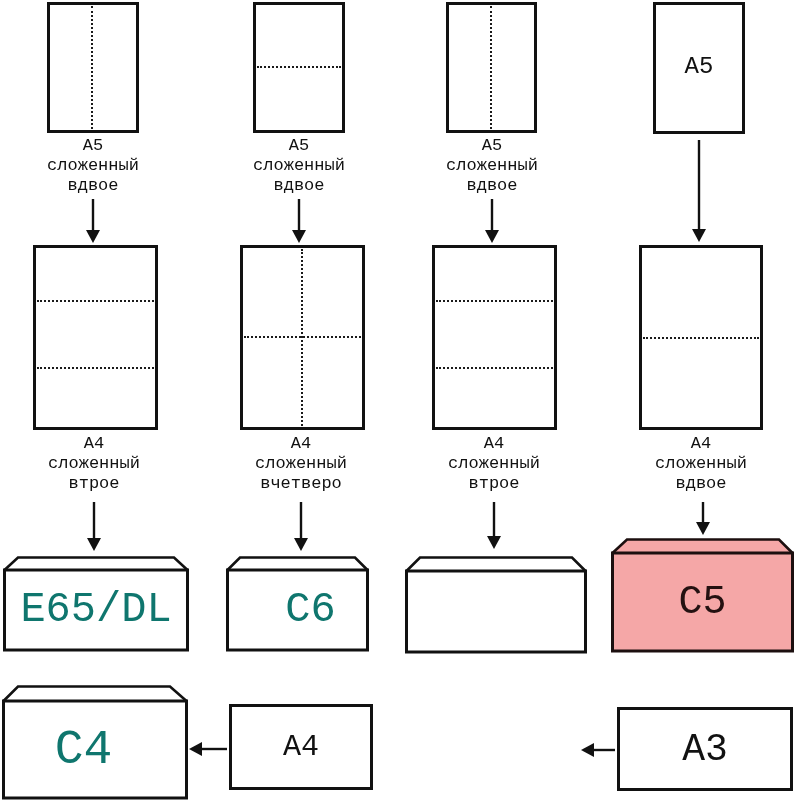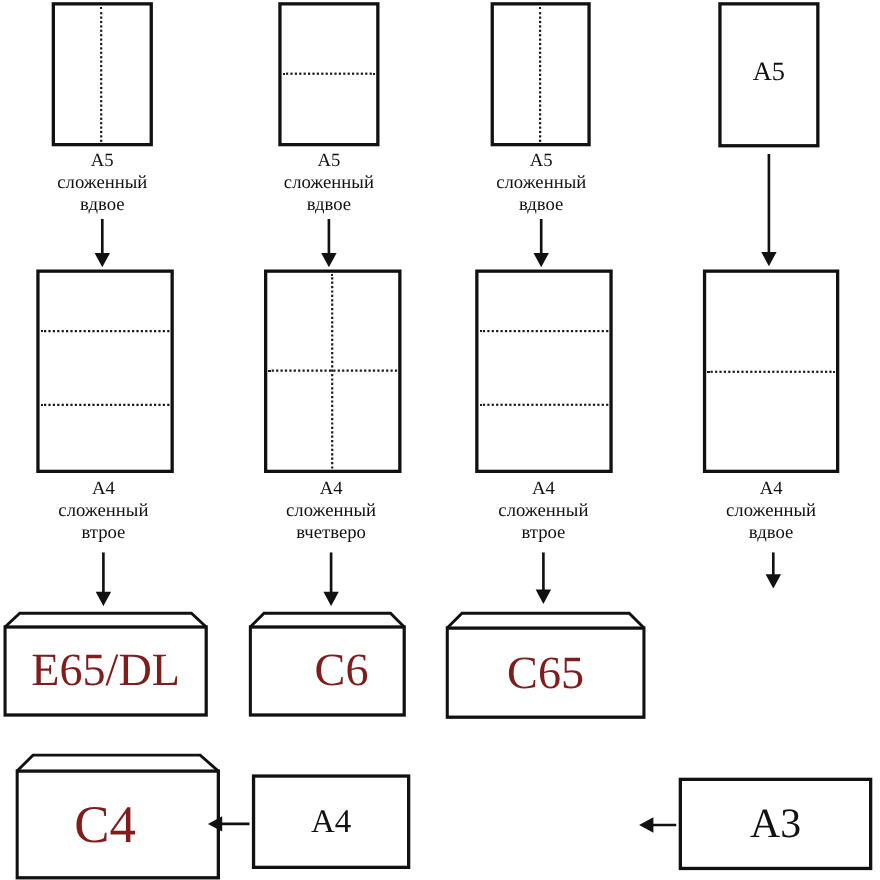--- a/index.html
+++ b/index.html
@@ -1,29 +1,29 @@
 <!DOCTYPE html>
 <html><head>
 <meta charset="utf-8">
 <style>
   html,body{margin:0;padding:0;background:#ffffff;}
   .canvas{
     position:relative;width:800px;height:800px;background:#ffffff;overflow:hidden;
-    font-family:Liberation Serif, serif;color:#111;
+    font-family:Liberation Mono, monospace;color:#111;
   }
   .paper{position:absolute;background:#fff;border:3px solid #111;box-sizing:border-box;}
   .fold-h{position:absolute;left:1px;right:1px;height:0;border-top:2px dotted #1a1a1a;}
   .fold-v{position:absolute;top:1px;bottom:1px;width:0;border-left:2px dotted #1a1a1a;}
   .lbl{position:absolute;text-align:center;font-size:17px;line-height:20px;color:#111;}
   .arrow{position:absolute;}
   .env{position:absolute;}
   .env svg{position:absolute;left:0;top:0;}
   .env-label{
     position:absolute;left:0;right:0;display:flex;align-items:center;justify-content:center;
-    color:#7f1d1d;white-space:nowrap;
+    color:#0f766e;white-space:nowrap;
   }
   .paper-label{position:absolute;left:0;right:0;text-align:center;color:#111;}
   .paper-center{position:absolute;inset:0;display:flex;align-items:center;justify-content:center;color:#111;}
 </style>
 </head>
 <body>
 
 <div class="canvas">
 
   <div class="paper" style="left:47px;top:2px;width:92px;height:131px">
@@ -140,25 +140,31 @@
       <rect x="1.5" y="15" width="140" height="80" fill="#ffffff" stroke="#111" stroke-width="3"></rect>
     </svg>
     <div class="env-label" style="top:15px;height:80px;font-size:42px">C6</div>
   </div>
 
   <div class="env" style="left:405px;top:555px;width:182px;height:99px">
     <svg width="182" height="99" viewBox="0 0 182 99">
       <path d="M1.5 16 L15 2.5 L167 2.5 L180.5 16" fill="#ffffff" stroke="#111" stroke-width="2.6"></path>
       <rect x="1.5" y="16" width="179" height="81" fill="#ffffff" stroke="#111" stroke-width="3"></rect>
     </svg>
-    <div class="env-label" style="top:16px;height:81px;font-size:42px">C65</div>
   </div>
 
+  <div class="env" style="left:611px;top:537px;width:183px;height:116px">
+    <svg width="183" height="116" viewBox="0 0 183 116">
+      <path d="M1.5 16 L16 2.5 L168 2.5 L181.5 16" stroke-width="2.6" stroke="#1c0f0f" fill="#f5a7a7"></path>
+      <rect x="1.5" y="16" width="180" height="98" stroke-width="3" stroke="#1c0f0f" fill="#f5a7a7"></rect>
+    </svg>
+    <div class="env-label" style="top:16px;height:98px;font-size:40px;color:#241111">C5</div>
+  </div>
 
-  <div class="env" style="left:14px;top:684px;width:163px;height:116px">
+  <div class="env" style="left:2px;top:684px;width:163px;height:116px">
     <svg width="186" height="116" viewBox="0 0 186 116">
       <path d="M1.5 17 L16 2.5 L168 2.5 L184.5 17" fill="#ffffff" stroke="#111" stroke-width="2.6"></path>
       <rect x="1.5" y="17" width="183" height="97" fill="#ffffff" stroke="#111" stroke-width="3"></rect>
     </svg>
     <div class="env-label" style="top:17px;height:97px;font-size:48px">C4</div>
   </div>
 
   <svg class="arrow" style="left:189px;top:740px" width="38" height="18" viewBox="0 0 38 18">
     <line x1="38" y1="9" x2="12" y2="9" stroke="#111" stroke-width="2.4"></line>
       <polygon points="13,2 13,16 0,9" fill="#111"></polygon>

